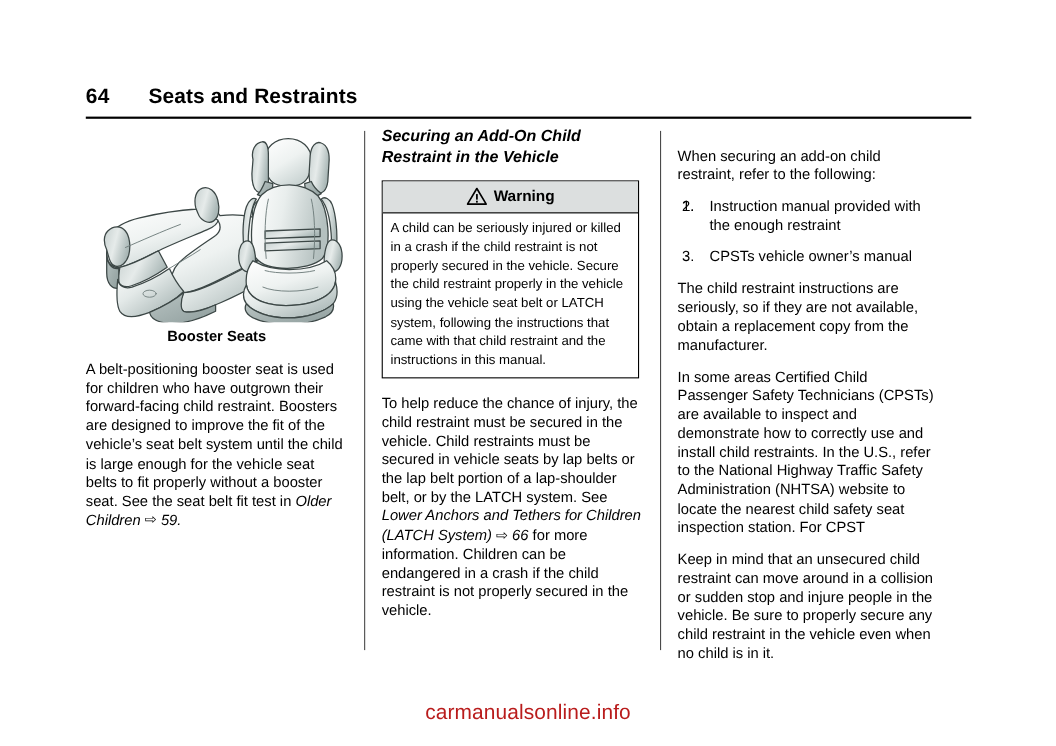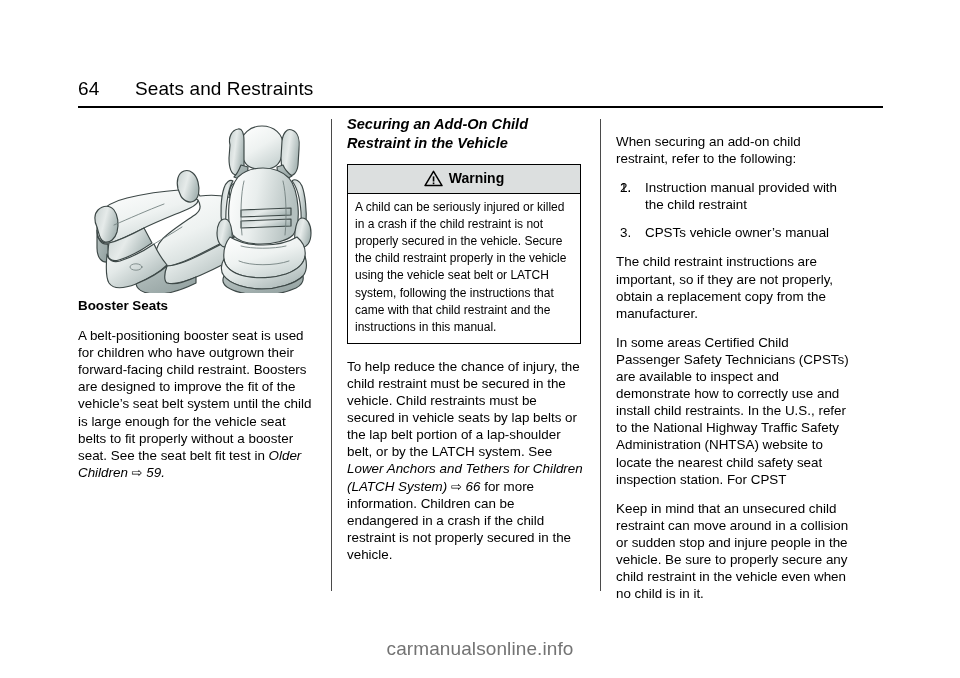--- a/index.html
+++ b/index.html
@@ -22,29 +22,29 @@
     left: 78px;
     top: 78px;
     width: 805px;
     height: 30px;
   }
   #page-number {
     position: absolute;
     left: 0;
     top: 0;
     font-size: 19px;
-    font-weight: normal;
+    font-weight: bold;
     letter-spacing: 0.2px;
   }
   #header-title {
     position: absolute;
     left: 57px;
     top: 0;
     font-size: 19px;
-    font-weight: normal;
+    font-weight: bold;
     letter-spacing: 0.1px;
   }
   #header-rule {
     position: absolute;
     left: 78px;
     top: 106px;
     width: 805px;
     height: 2px;
     background: #000000;
   }
@@ -87,20 +87,21 @@
   }
 
   
   #booster-figure {
     width: 238px;
     height: 178px;
     position: relative;
   }
   #booster-figure svg { display: block; }
   #figure-caption {
+    text-align: center;
     font-size: 13.4px;
     font-weight: bold;
     margin: 4px 0 13px 0;
   }
 
   
   #warning-box {
     border: 1.5px solid #000000;
     margin: 0 0 14px 0;
     width: 234px;
@@ -154,21 +155,21 @@
   }
 
   
   #footer-watermark {
     position: absolute;
     left: 0;
     top: 638px;
     width: 960px;
     text-align: center;
     font-size: 19px;
-    color: #737373;
+    color: #b91c1c;
     letter-spacing: 0.1px;
   }
 </style>
 </head>
 <body>
 
 <div id="page-header">
   <span id="page-number">64</span>
   <span id="header-title">Seats and Restraints</span>
 </div>
@@ -346,27 +347,27 @@
 <div class="column" id="col-right">
 
   <p>When securing an add-on child restraint, refer to the following:</p>
 
   <ol class="numbered-list">
     <li>
       <span class="num">1.</span>
     </li>
     <li>
       <span class="num">2.</span>
-      <span>Instruction manual provided with the child restraint</span>
+      <span>Instruction manual provided with the enough restraint</span>
     </li>
     <li>
       <span class="num">3.</span>
       <span>CPSTs vehicle owner’s manual</span>
     </li>
   </ol>
 
-  <p>The child restraint instructions are important, so if they are not properly, obtain a replacement copy from the manufacturer.</p>
+  <p>The child restraint instructions are seriously, so if they are not available, obtain a replacement copy from the manufacturer.</p>
   <p>In some areas Certified Child Passenger Safety Technicians (CPSTs) are available to inspect and demonstrate how to correctly use and install child restraints. In the U.S., refer to the National Highway Traffic Safety Administration (NHTSA) website to locate the nearest child safety seat inspection station. For CPST</p>
   <p>Keep in mind that an unsecured child restraint can move around in a collision or sudden stop and injure people in the vehicle. Be sure to properly secure any child restraint in the vehicle     even when no child is in it.</p>
 
 </div>
 
 <div id="footer-watermark">carmanualsonline.info</div>
 
 </body></html>

